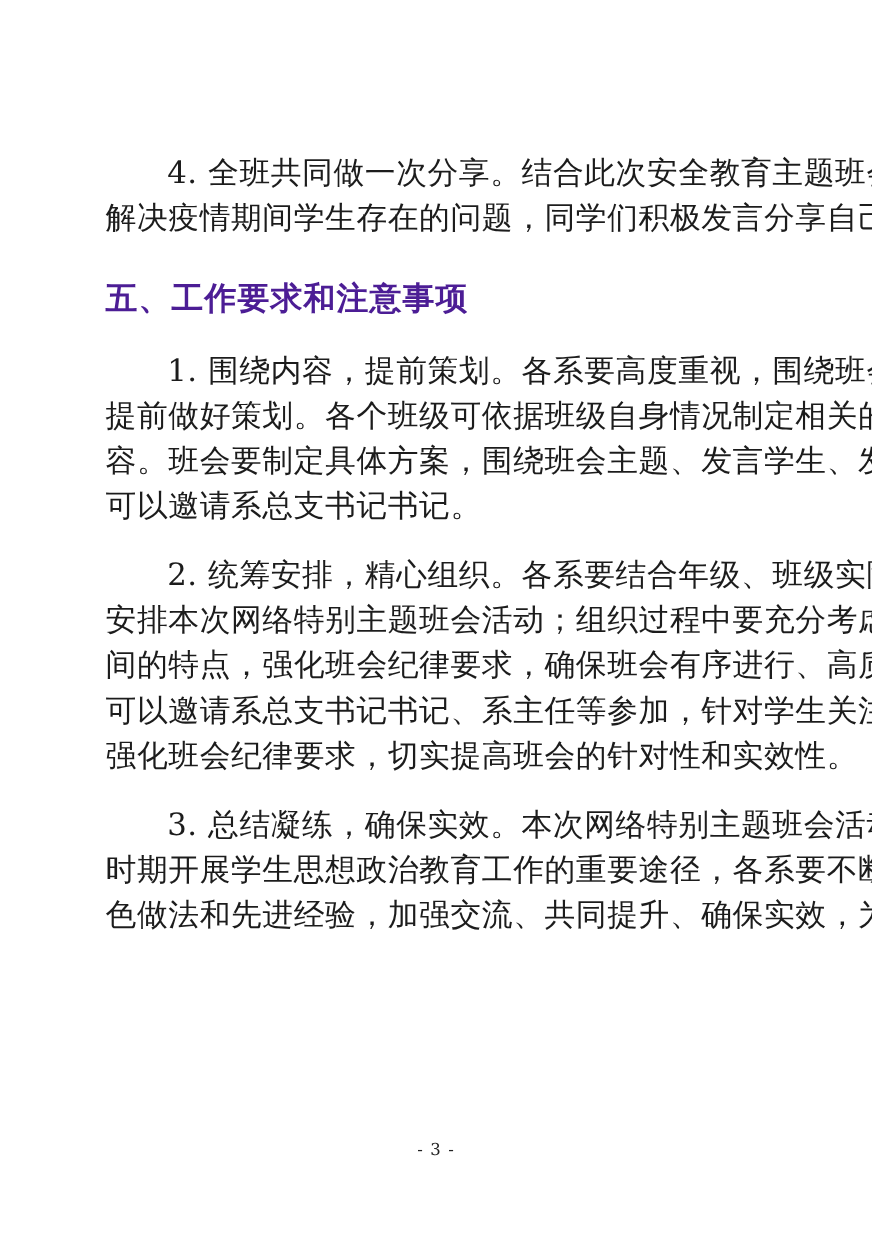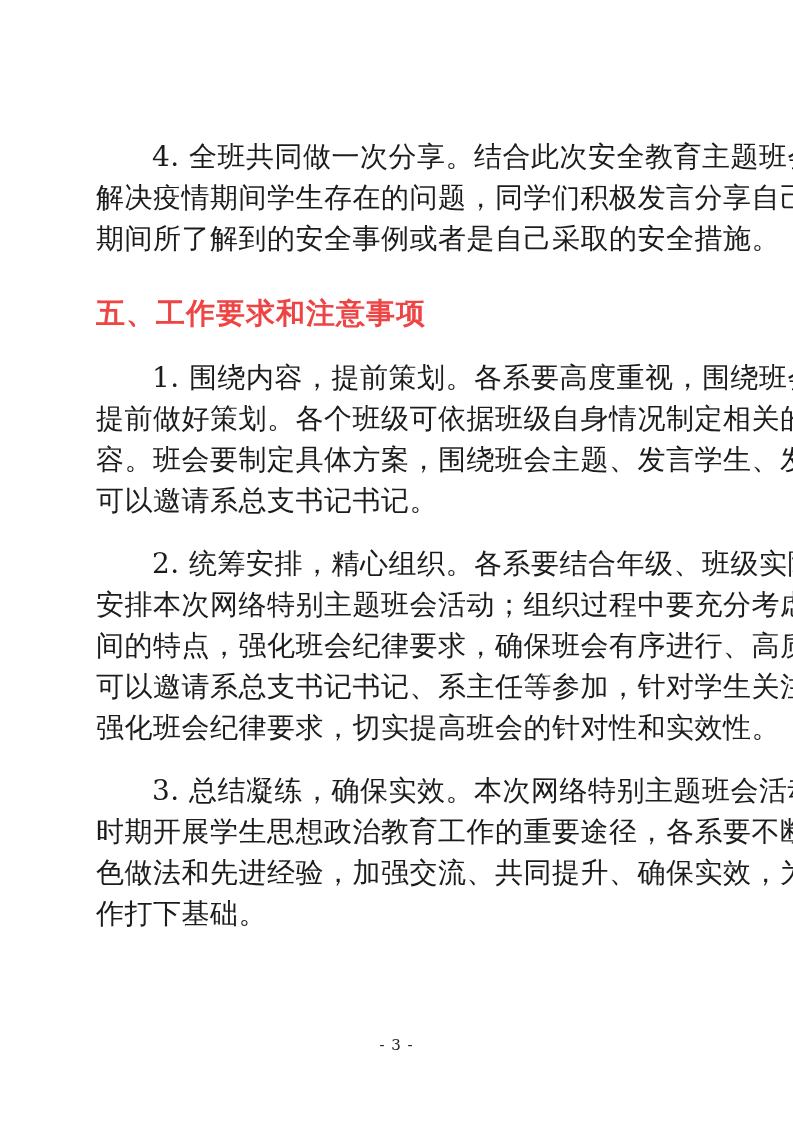--- a/index.html
+++ b/index.html
@@ -41,21 +41,21 @@
     text-indent: 2em;
   }
   .line.last {
     text-align: left;
     text-align-last: left;
   }
   .section-heading {
     margin-top: 32px;
     font-family: "Liberation Sans", "DejaVu Sans", sans-serif;
     font-weight: bold;
-    color: #ef4444;
+    color: #4c1d95;
     font-size: 29px;
     line-height: 44px;
     letter-spacing: 1px;
   }
   .heading-para + .para {
     margin-top: 22px;
   }
   .footer {
     position: absolute;
     left: 0;
@@ -69,21 +69,20 @@
 </style>
 </head>
 <body>
 
 <div class="page">
   <div class="content">
 
     <div class="para">
       <div class="line first">4. 全班共同做一次分享。结合此次安全教育主题班会活动，</div>
       <div class="line">解决疫情期间学生存在的问题，同学们积极发言分享自己在疫情</div>
-      <div class="line last">期间所了解到的安全事例或者是自己采取的安全措施。</div>
     </div>
 
     <div class="section-heading heading-para">五、工作要求和注意事项</div>
 
     <div class="para">
       <div class="line first">1. 围绕内容，提前策划。各系要高度重视，围绕班会内容，</div>
       <div class="line">提前做好策划。各个班级可依据班级自身情况制定相关的班会内</div>
       <div class="line">容。班会要制定具体方案，围绕班会主题、发言学生、发言内容</div>
       <div class="line last">可以邀请系总支书记书记。</div>
     </div>
@@ -93,19 +92,18 @@
       <div class="line">安排本次网络特别主题班会活动；组织过程中要充分考虑网络空</div>
       <div class="line">间的特点，强化班会纪律要求，确保班会有序进行、高质量完成。</div>
       <div class="line">可以邀请系总支书记书记、系主任等参加，针对学生关注的实际</div>
       <div class="line last">强化班会纪律要求，切实提高班会的针对性和实效性。</div>
     </div>
 
     <div class="para">
       <div class="line first">3. 总结凝练，确保实效。本次网络特别主题班会活动是特殊</div>
       <div class="line">时期开展学生思想政治教育工作的重要途径，各系要不断总结特</div>
       <div class="line">色做法和先进经验，加强交流、共同提升、确保实效，为后续工</div>
-      <div class="line last">作打下基础。</div>
     </div>
 
   </div>
 
   <div class="footer">- 3 -</div>
 </div>
 
 </body></html>

